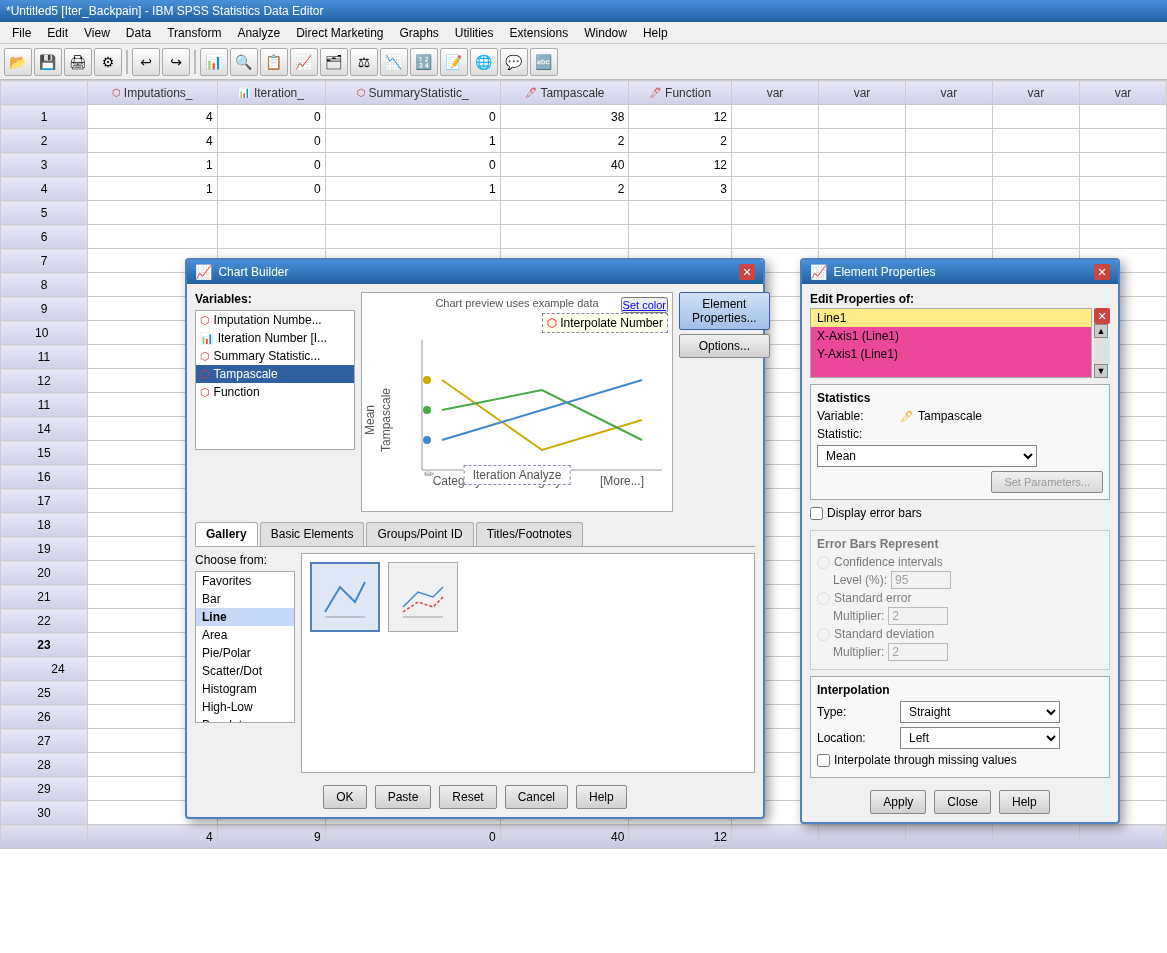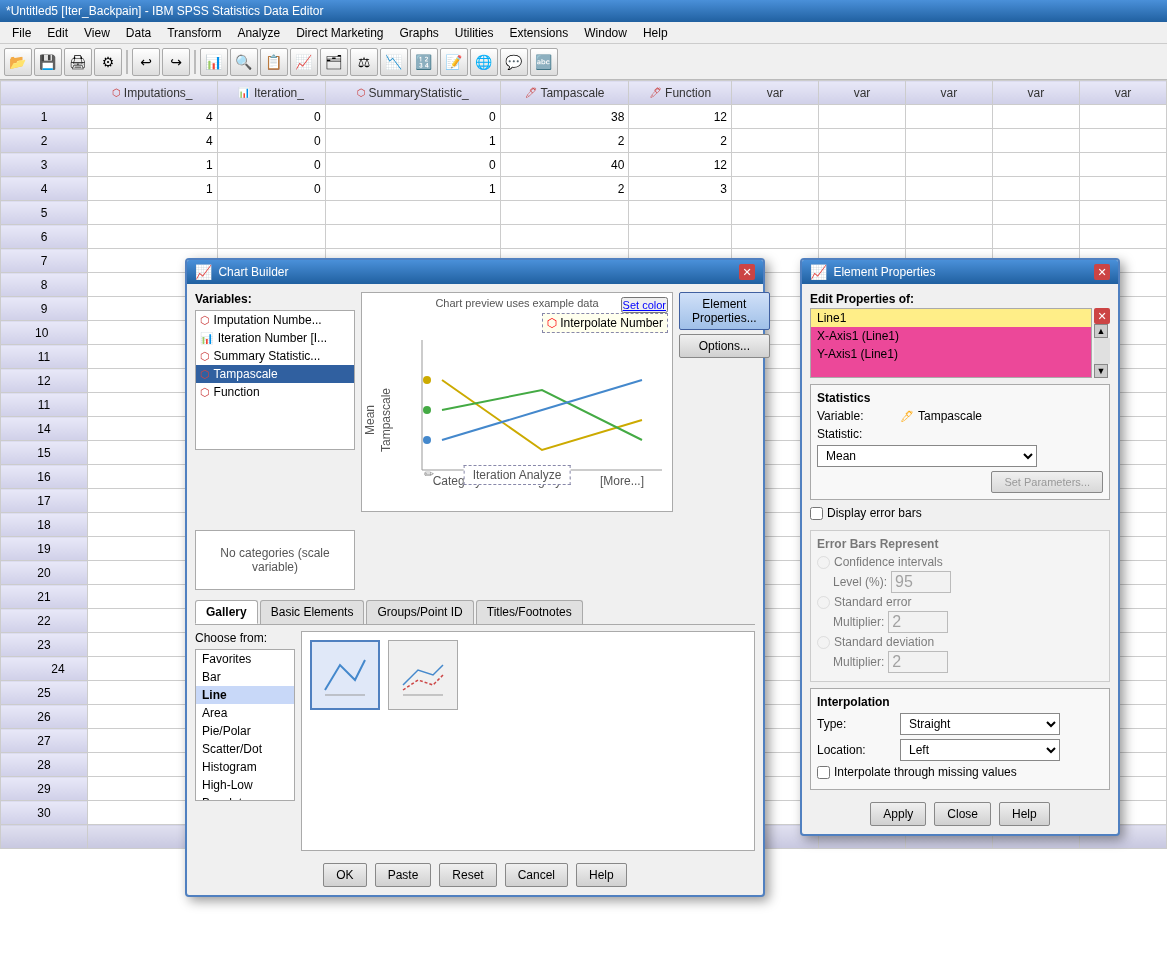--- a/index.html
+++ b/index.html
@@ -388,21 +388,21 @@
       align-items: center;
       gap: 4px;
       font-size: 12px;
       margin-bottom: 2px;
     }
 
     .indent { margin-left: 16px; }
 
     input[type="text"].prop-input {
       width: 60px;
-      font-size: 16px;
+      font-size: 12px;
       padding: 1px 3px;
       border: 1px solid #888;
     }
 
     .edit-props-del {
       background: #cc4444;
       color: white;
       border: none;
       width: 16px; height: 16px;
       font-size: 11px;
@@ -799,21 +799,21 @@
             <td></td>
             <td></td>
             <td></td>
             <td></td>
             <td></td>
             <td></td>
             <td></td>
             <td></td>
           </tr>
           <tr>
-            <td style="min-width: 40px; background: linear-gradient(rgb(232, 232, 248), rgb(208, 208, 232)); text-align: center;">23</td>
+            <td style="min-width: 40px; background: linear-gradient(rgb(232, 232, 248), rgb(208, 208, 232)); text-align: center; font-weight: bold;">23</td>
             <td></td>
             <td></td>
             <td></td>
             <td></td>
             <td></td>
             <td></td>
             <td></td>
             <td></td>
             <td></td>
             <td></td>
@@ -960,25 +960,20 @@
                 <div class="var-item selected">
                   <span class="var-icon" style="color: rgb(204, 68, 68);">⬡</span>
                   <span>Tampascale</span>
                 </div>
                 <div class="var-item">
                   <span class="var-icon" style="color: rgb(204, 68, 68);">⬡</span>
                   <span>Function</span>
                 </div>
               </div>
           </div>
-          <div style="margin-top:80px;">
-            <div class="no-categories-box">
-              <span>No categories (scale variable)</span>
-            </div>
-          </div>
         </div>
 
         <div class="right-panel">
           <div class="chart-preview">
             <span class="chart-preview-label">Chart preview uses example data</span>
             <button class="set-color-btn">Set color</button>
             <div class="imputation-legend">
               <span style="font-size:12px;color:red;">⬡</span>
               <span>Interpolate Number</span>
             </div>

